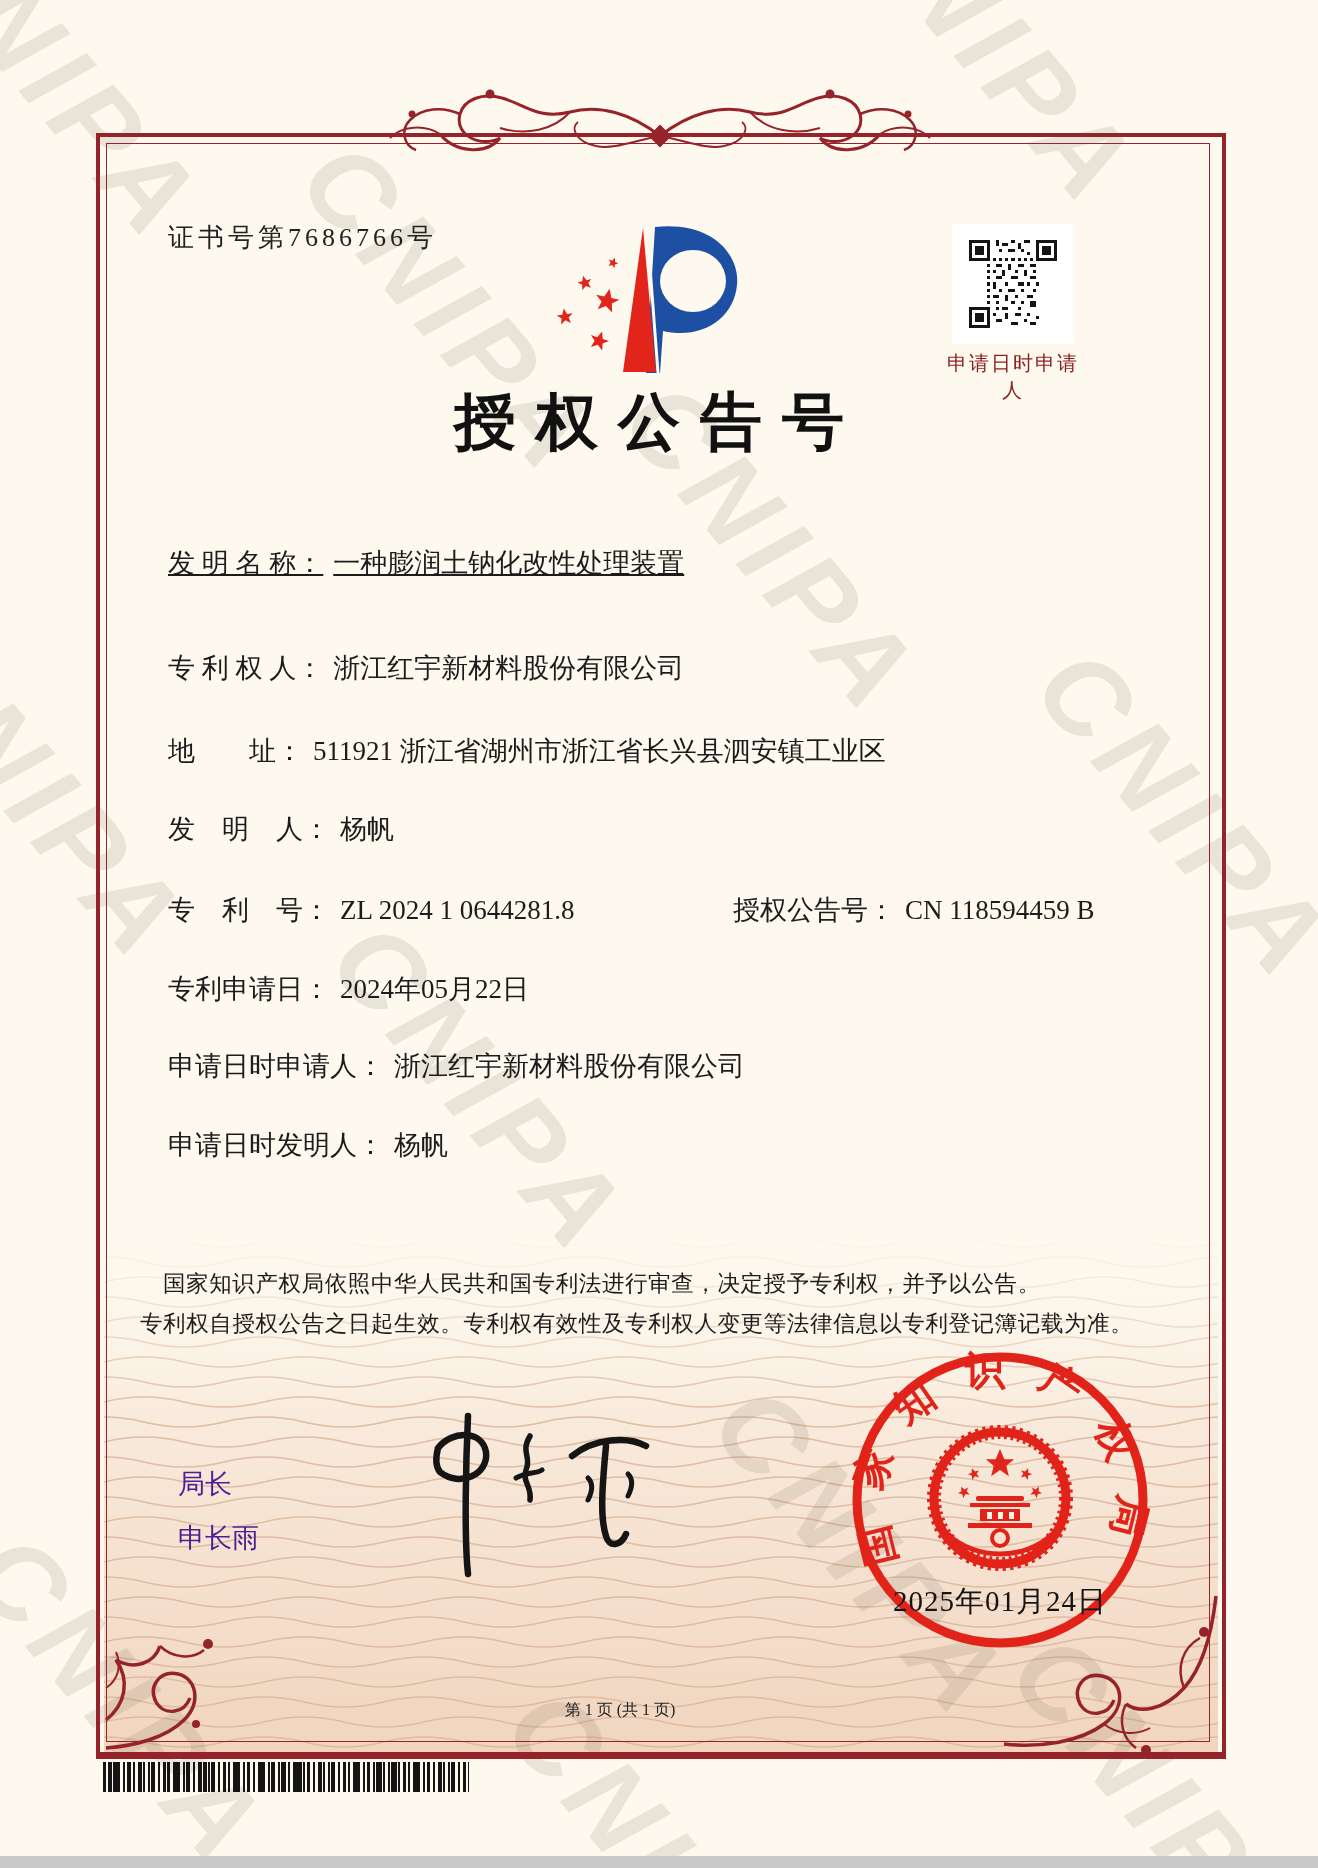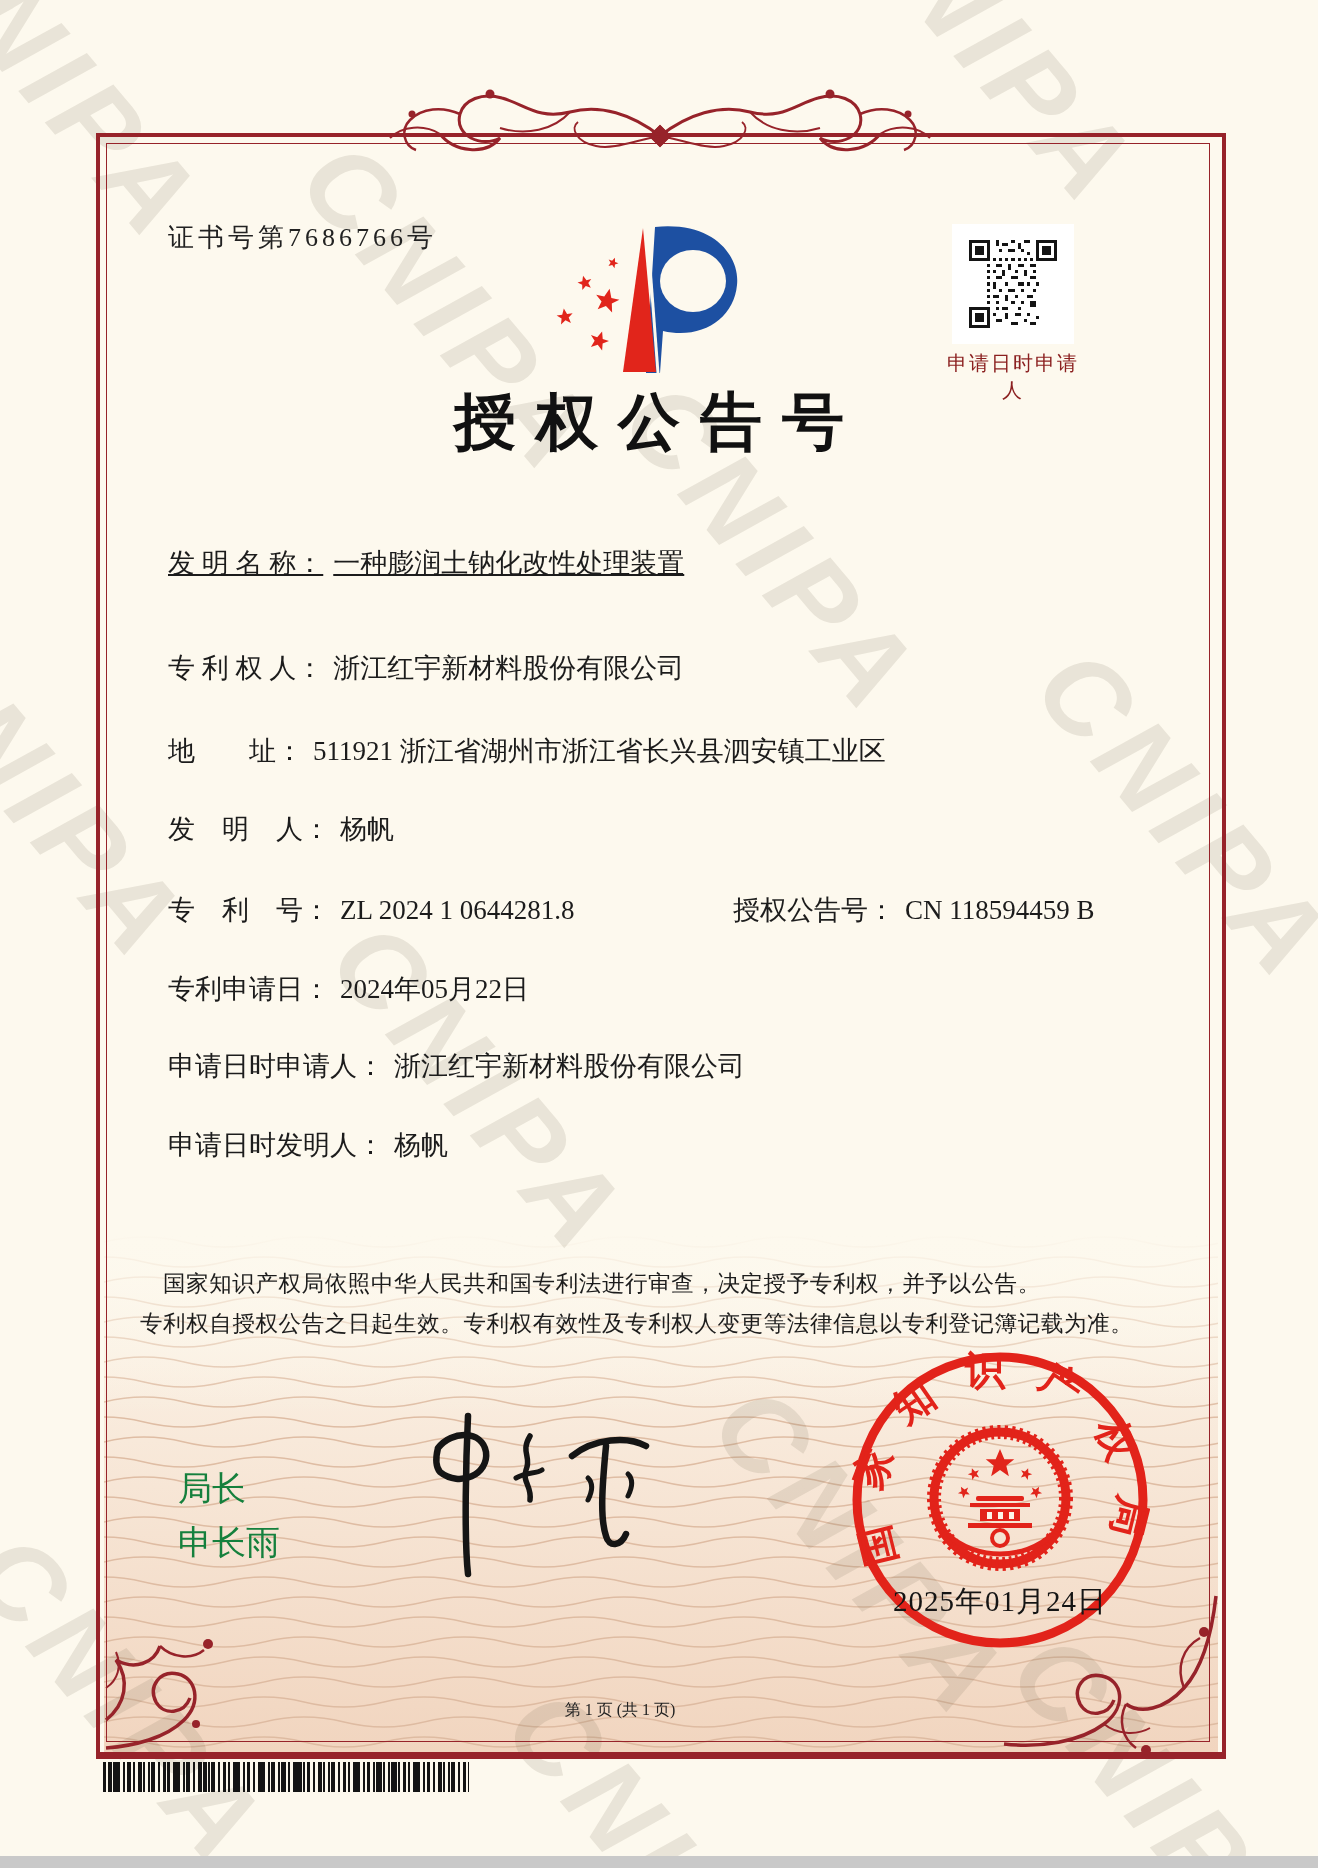--- a/index.html
+++ b/index.html
@@ -14,21 +14,21 @@
       border:4px solid #97232a;border-bottom-width:7px;z-index:3;}
   .frame-inner{left:106px;top:143px;width:1102px;height:1597px;
       border:1px solid #97232a;z-index:3;}
   .cert-no{left:168px;top:220px;font-size:26px;letter-spacing:4px;color:#222;z-index:5;}
   .title{left:0;top:380px;width:1318px;text-align:center;font-size:62px;font-weight:bold;
       letter-spacing:20px;color:#111;z-index:5;}
   .row{position:absolute;white-space:nowrap;font-size:27px;color:#1c1c1c;z-index:5;}
   .row .lbl{margin-right:10px;}
   .stmt{position:absolute;white-space:nowrap;font-size:22.5px;letter-spacing:0.6px;color:#1c1c1c;z-index:5;}
   .director{position:absolute;font-family:"Liberation Sans","DejaVu Sans",sans-serif;
-      font-size:34px;font-weight:500;color:#15803d;z-index:6;}
+      font-size:27px;font-weight:500;color:#4c1d95;z-index:6;}
   .qr-box{left:952px;top:224px;width:122px;height:120px;background:#ffffff;z-index:5;
       display:flex;align-items:center;justify-content:center;}
   .qr-label{left:946px;top:350px;width:134px;text-align:center;font-size:20px;
       color:#8b2020;letter-spacing:2px;z-index:5;}
   .seal-date{left:850px;top:1582px;width:300px;text-align:center;font-size:29px;
       color:#141414;z-index:7;letter-spacing:1px;}
   .footer{left:480px;top:1700px;width:280px;text-align:center;font-size:16px;color:#222;z-index:5;}
   .barcode{left:103px;top:1762px;width:366px;height:30px;z-index:5;
       background-image:
         repeating-linear-gradient(90deg,#141414 0 2px,rgba(0,0,0,0) 2px 5px),

